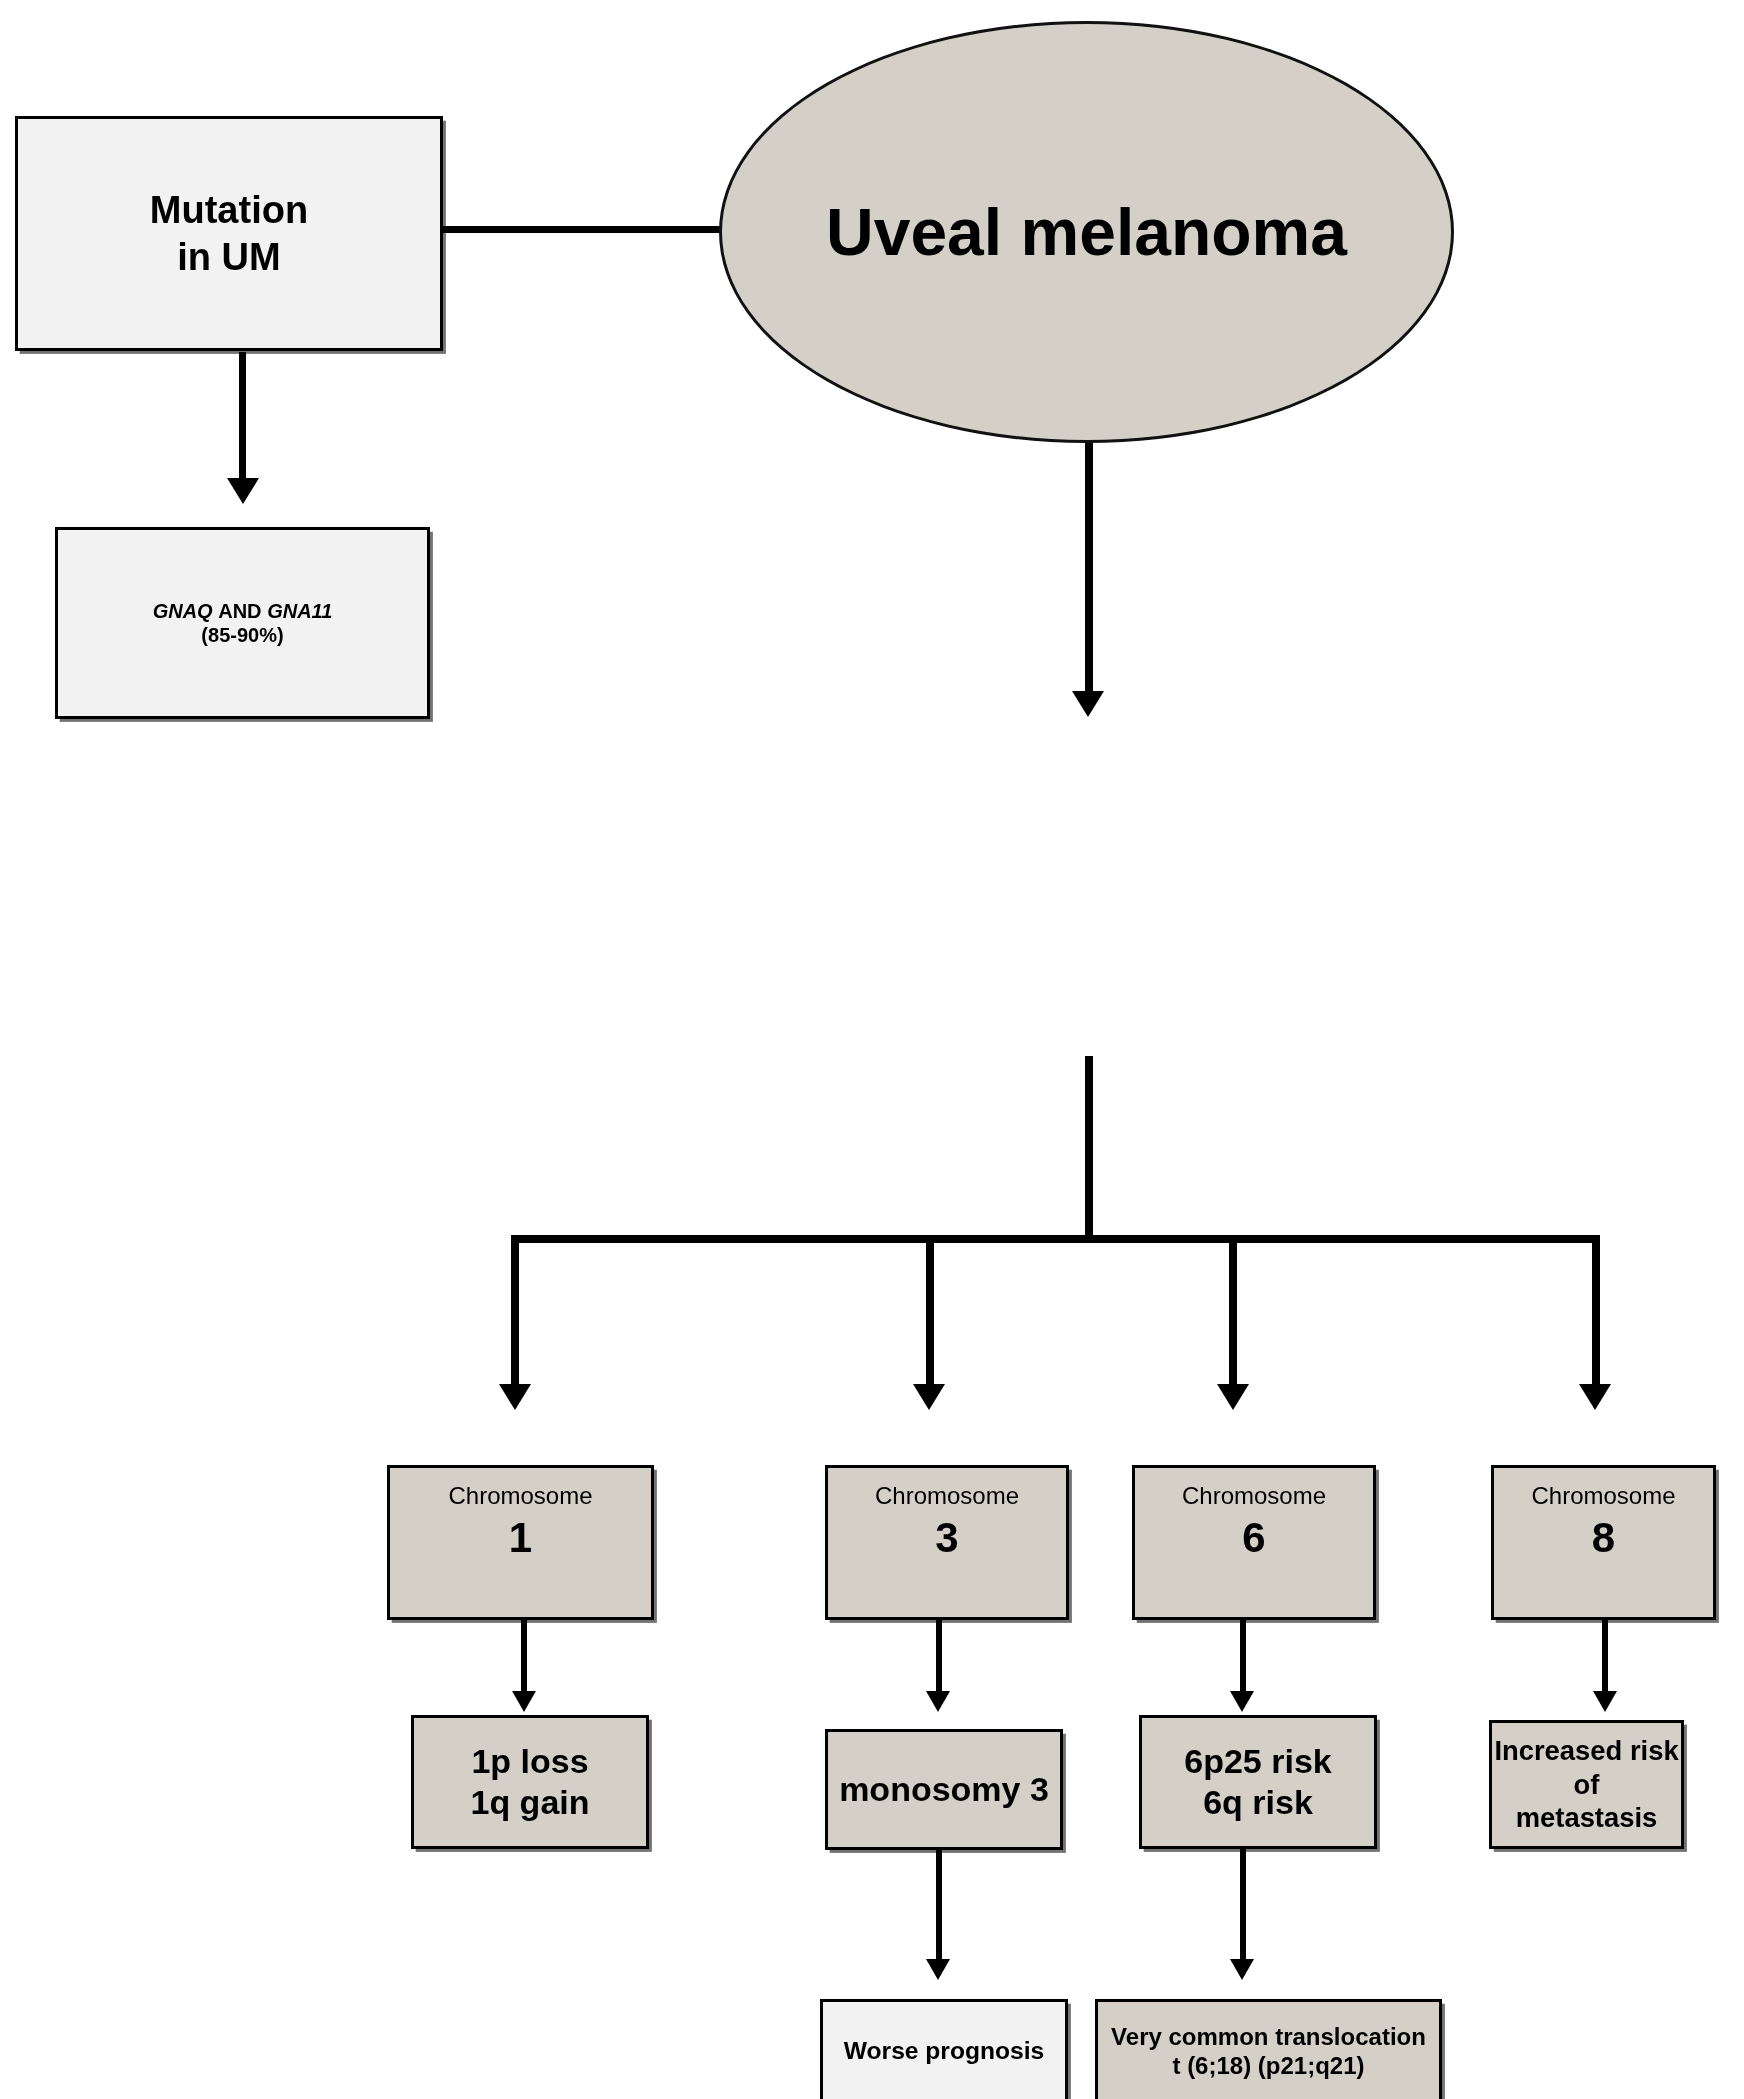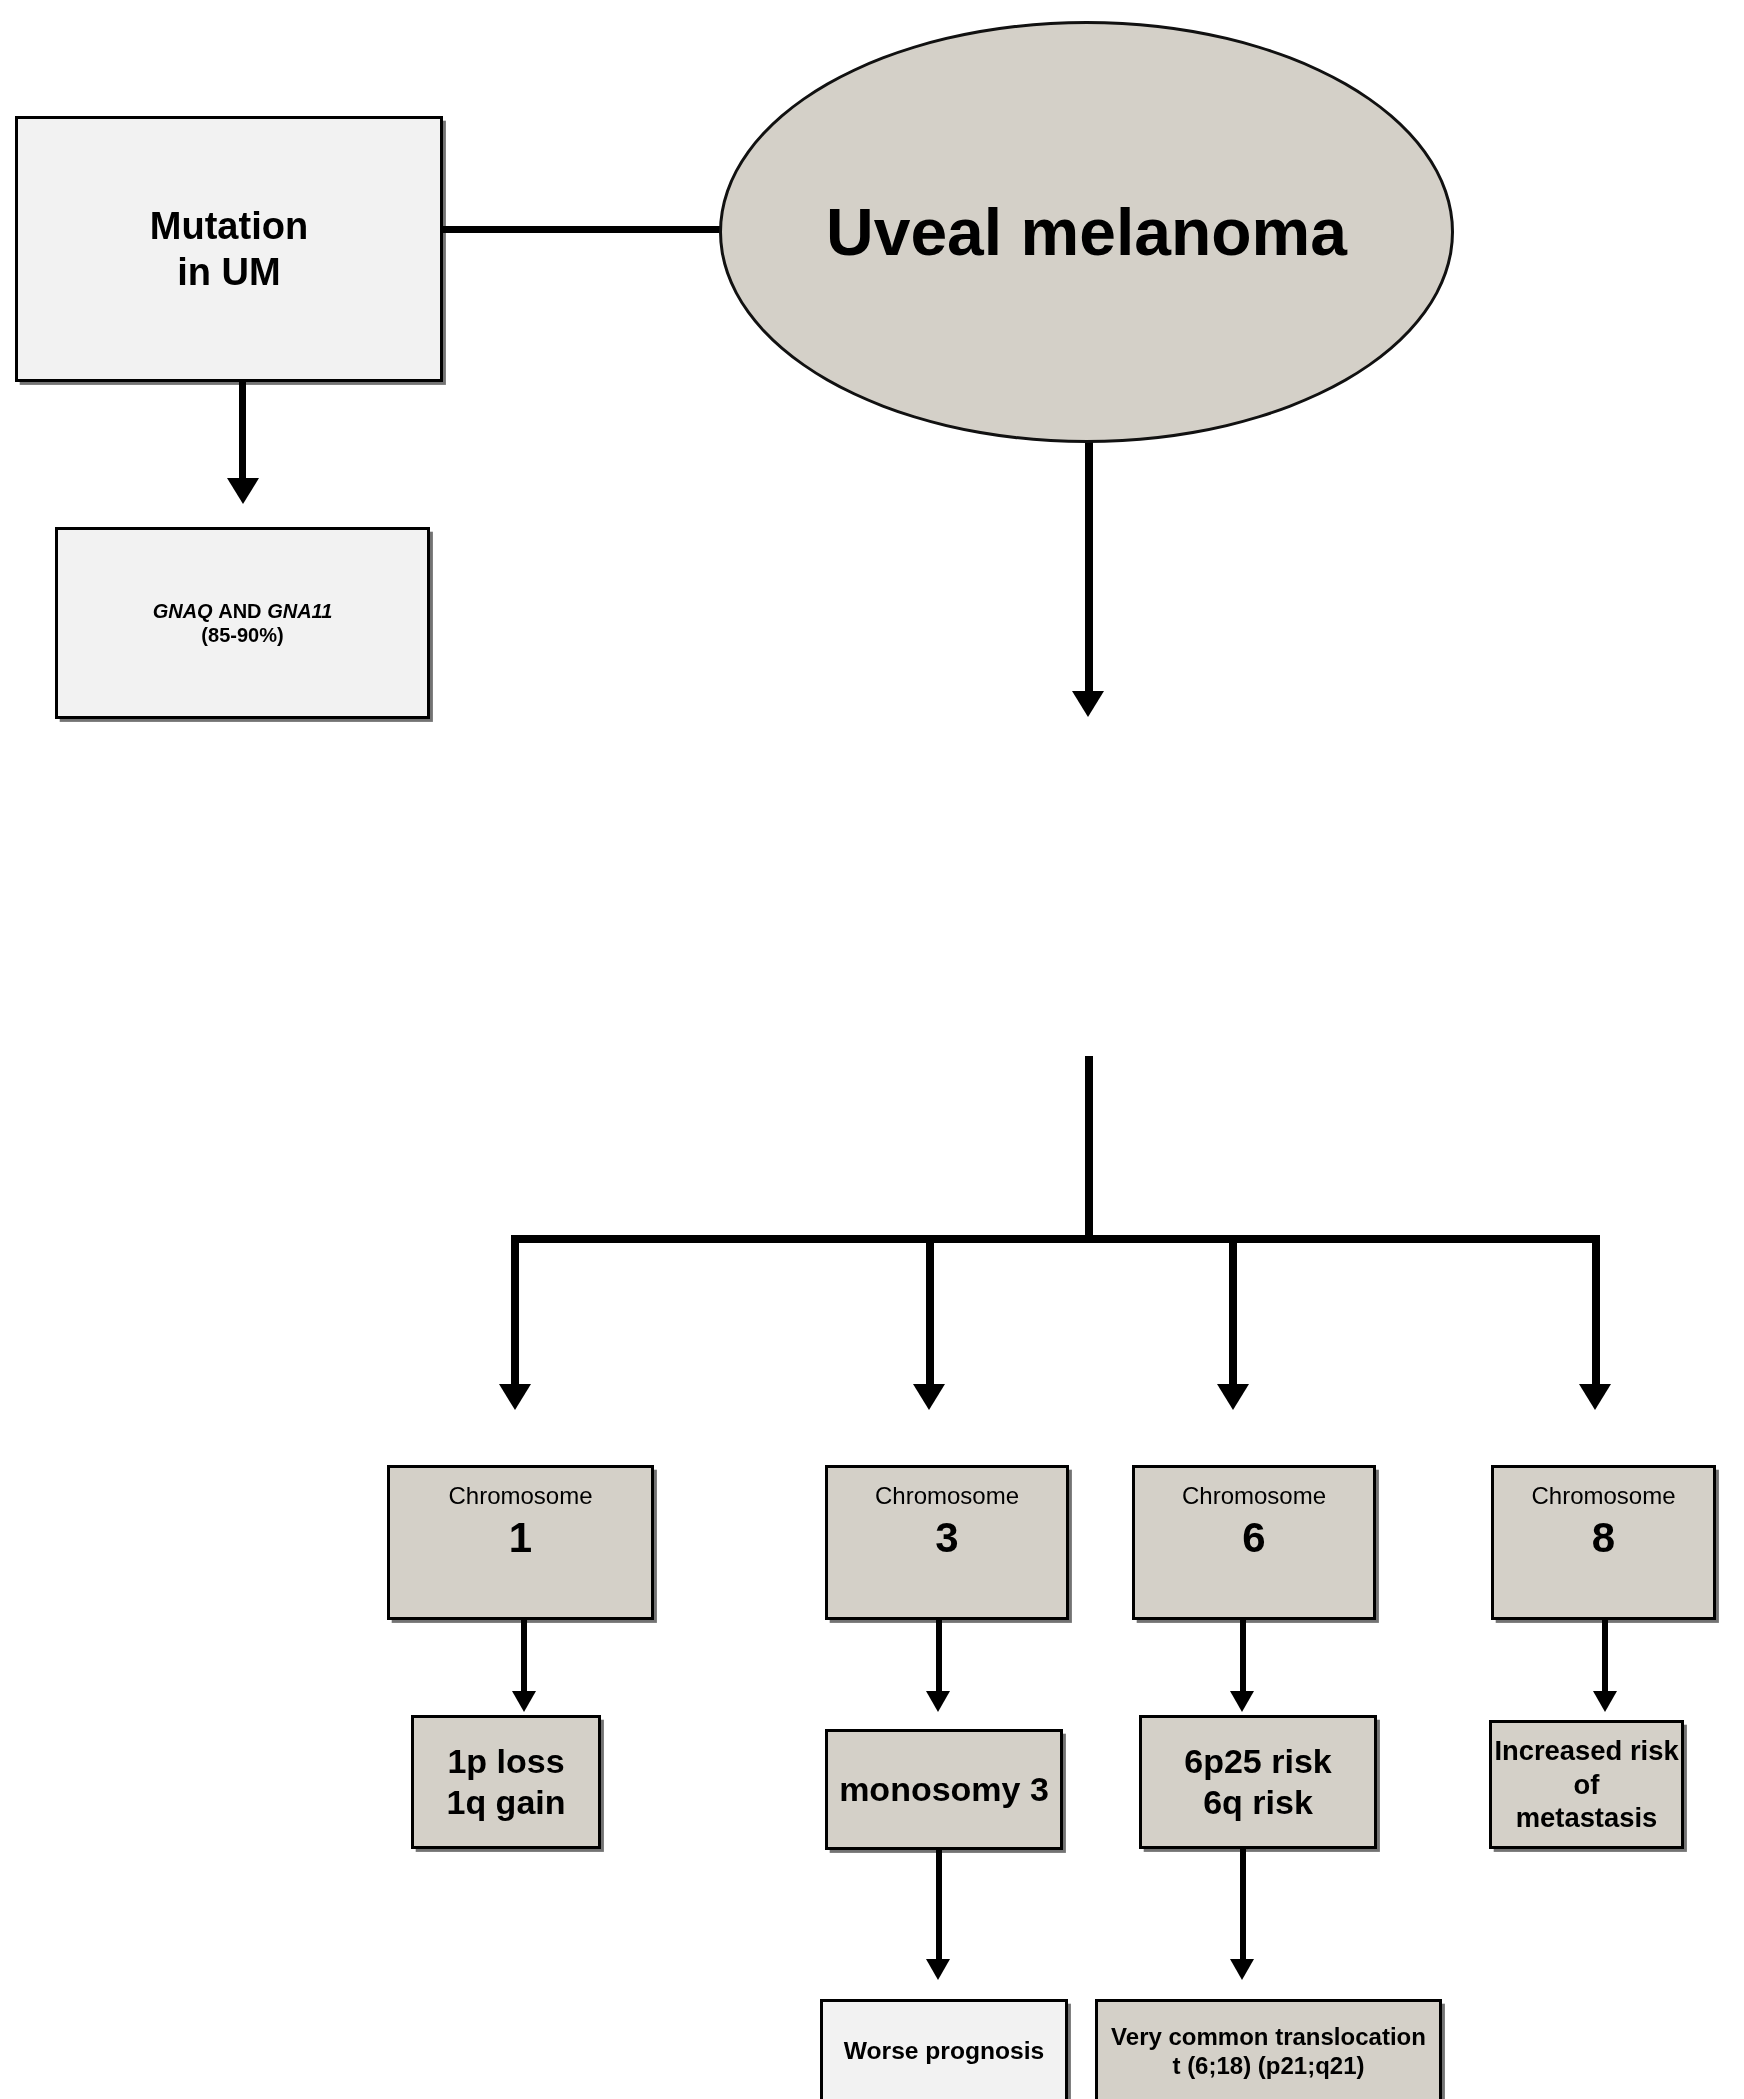--- a/index.html
+++ b/index.html
@@ -123,21 +123,21 @@
 
   <div class="ln" style="left:1602px; top:1618px; width:5.7px; height:85px;"></div>
   <div class="arrowhead arrow-down small" style="left:1593px; top:1691px;"></div>
 
   <div class="ln" style="left:936px; top:1847px; width:5.7px; height:123px;"></div>
   <div class="arrowhead arrow-down small" style="left:926px; top:1959px;"></div>
 
   <div class="ln" style="left:1240px; top:1847px; width:5.7px; height:123px;"></div>
   <div class="arrowhead arrow-down small" style="left:1230px; top:1959px;"></div>
 
-  <div class="node rect fill-light" style="left:15px; top:116px; width:428px; height:266px;">
+  <div class="node rect fill-light" style="left:15px; top:116px; width:428px; height:235px;">
     <div class="t-mutation">Mutation</div>
     <div class="t-mutation">in UM</div>
   </div>
 
   <div class="node rect fill-light" style="left:55px; top:527px; width:375px; height:192px;">
     <div class="t-gnaq">
       <i>GNAQ</i><span>&nbsp;</span><span>AND</span>&nbsp;<i>GNA11</i>
     </div>
     <div class="t-gnaq" style="font-weight:bold;">(85-90%)</div>
   </div>
@@ -160,21 +160,21 @@
   <div class="node rect fill-tan" style="left:1132px; top:1465px; width:244px; height:155px; justify-content:flex-start; padding-top:13.2px;">
     <div class="t-chromlab">Chromosome</div>
     <div class="t-chromnum">6</div>
   </div>
 
   <div class="node rect fill-tan" style="left:1491px; top:1465px; width:225px; height:155px; justify-content:flex-start; padding-top:13.2px;">
     <div class="t-chromlab">Chromosome</div>
     <div class="t-chromnum">8</div>
   </div>
 
-  <div class="node rect fill-tan" style="left:411px; top:1715px; width:190px; height:134px;">
+  <div class="node rect fill-tan" style="left:411px; top:1715px; width:238px; height:134px;">
     <div class="t-outcome">1p loss</div>
     <div class="t-outcome">1q gain</div>
   </div>
 
   <div class="node rect fill-tan" style="left:825px; top:1729px; width:238px; height:121px;">
     <div class="t-outcome">monosomy 3</div>
   </div>
 
   <div class="node rect fill-tan" style="left:1139px; top:1715px; width:238px; height:134px;">
     <div class="t-outcome">6p25 risk</div>

